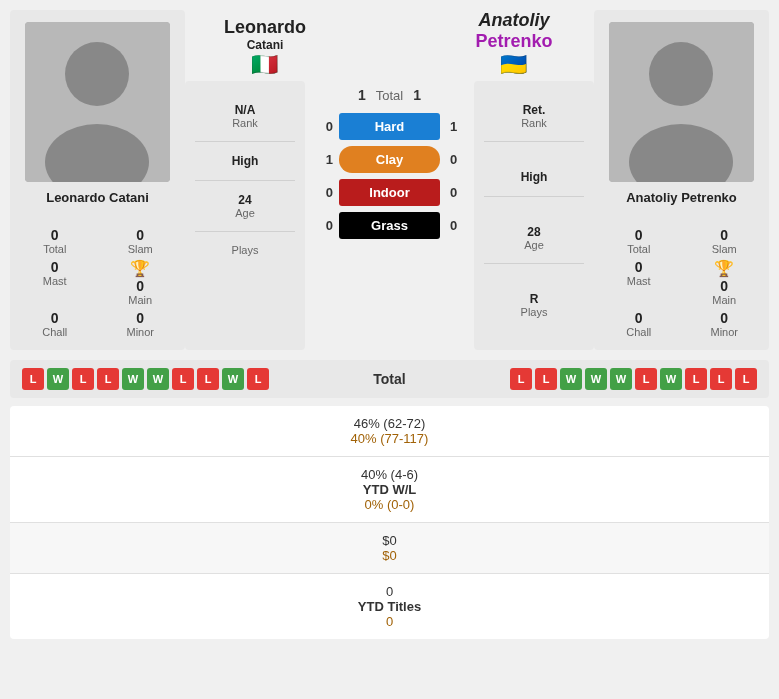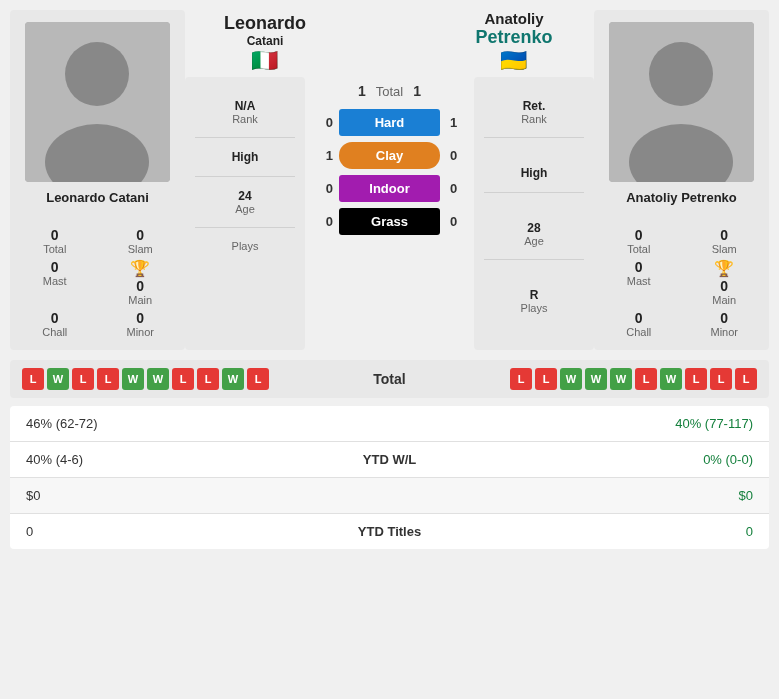--- a/index.html
+++ b/index.html
@@ -154,21 +154,21 @@
       padding: 6px 0;
       text-align: center;
       color: white;
       font-weight: bold;
       border-radius: 3px;
       font-size: 13px;
     }
 
     .surface-btn.hard { background: #1a7fd4; }
     .surface-btn.clay { background: #e08020; border-radius: 13px; }
-    .surface-btn.indoor { background: #a21caf; }
+    .surface-btn.indoor { background: #b91c1c; }
     .surface-btn.grass { background: #000000; }
 
     .total-row {
       display: flex;
       align-items: center;
       justify-content: center;
       gap: 10px;
       padding: 6px 0 10px 0;
       font-size: 13px;
     }
@@ -225,20 +225,21 @@
       background: white;
       border-radius: 4px;
       overflow: hidden;
     }
 
     .stats-row {
       display: flex;
       align-items: center;
       padding: 10px 16px;
       border-bottom: 1px solid #e0e0e0;
+      flex-direction: column;
     }
 
     .stats-row:last-child { border-bottom: none; }
 
     .stats-row-label {
       flex: 1;
       text-align: center;
       font-weight: bold;
       font-size: 13px;
       color: #333;
@@ -248,21 +249,21 @@
       flex: 1;
       text-align: left;
       font-size: 13px;
       color: #333;
     }
 
     .stats-row-right {
       flex: 1;
       text-align: right;
       font-size: 13px;
-      color: #15803d;
+      color: #a16207;
     }
   </style>
 </head>
 <body>
 
 <div class="container">
 
   <div class="players-section">
 
     <div class="player-card">
@@ -305,22 +306,22 @@
 
     <div class="middle-section">
 
       <div class="top-names">
         <div style="text-align:center; width:140px;">
           <div style="font-size:18px;font-weight:bold;color:#222;">Leonardo</div>
           <div style="font-size:12px;font-weight:bold;color:#222;">Catani</div>
           <div style="font-size:22px;">🇮🇹</div>
         </div>
         <div style="text-align:center; width:140px;">
-          <div style="font-size:15px;font-weight:bold;color:#222;">Anatoliy</div>
-          <div style="font-size:18px;font-weight:bold;color:#0f766e;">Petrenko</div>
+          <div style="font-size:18px;font-weight:bold;color:#222;font-style:italic;">Anatoliy</div>
+          <div style="font-size:18px;font-weight:bold;color:#a21caf;">Petrenko</div>
           <div style="font-size:22px;">🇺🇦</div>
         </div>
       </div>
 
       <div style="display:flex; gap:8px; flex:1;">
 
         <div class="left-stats">
           <div class="rank-box">
             <div class="stat-val">N/A</div>
             <div class="stat-lbl">Rank</div>

